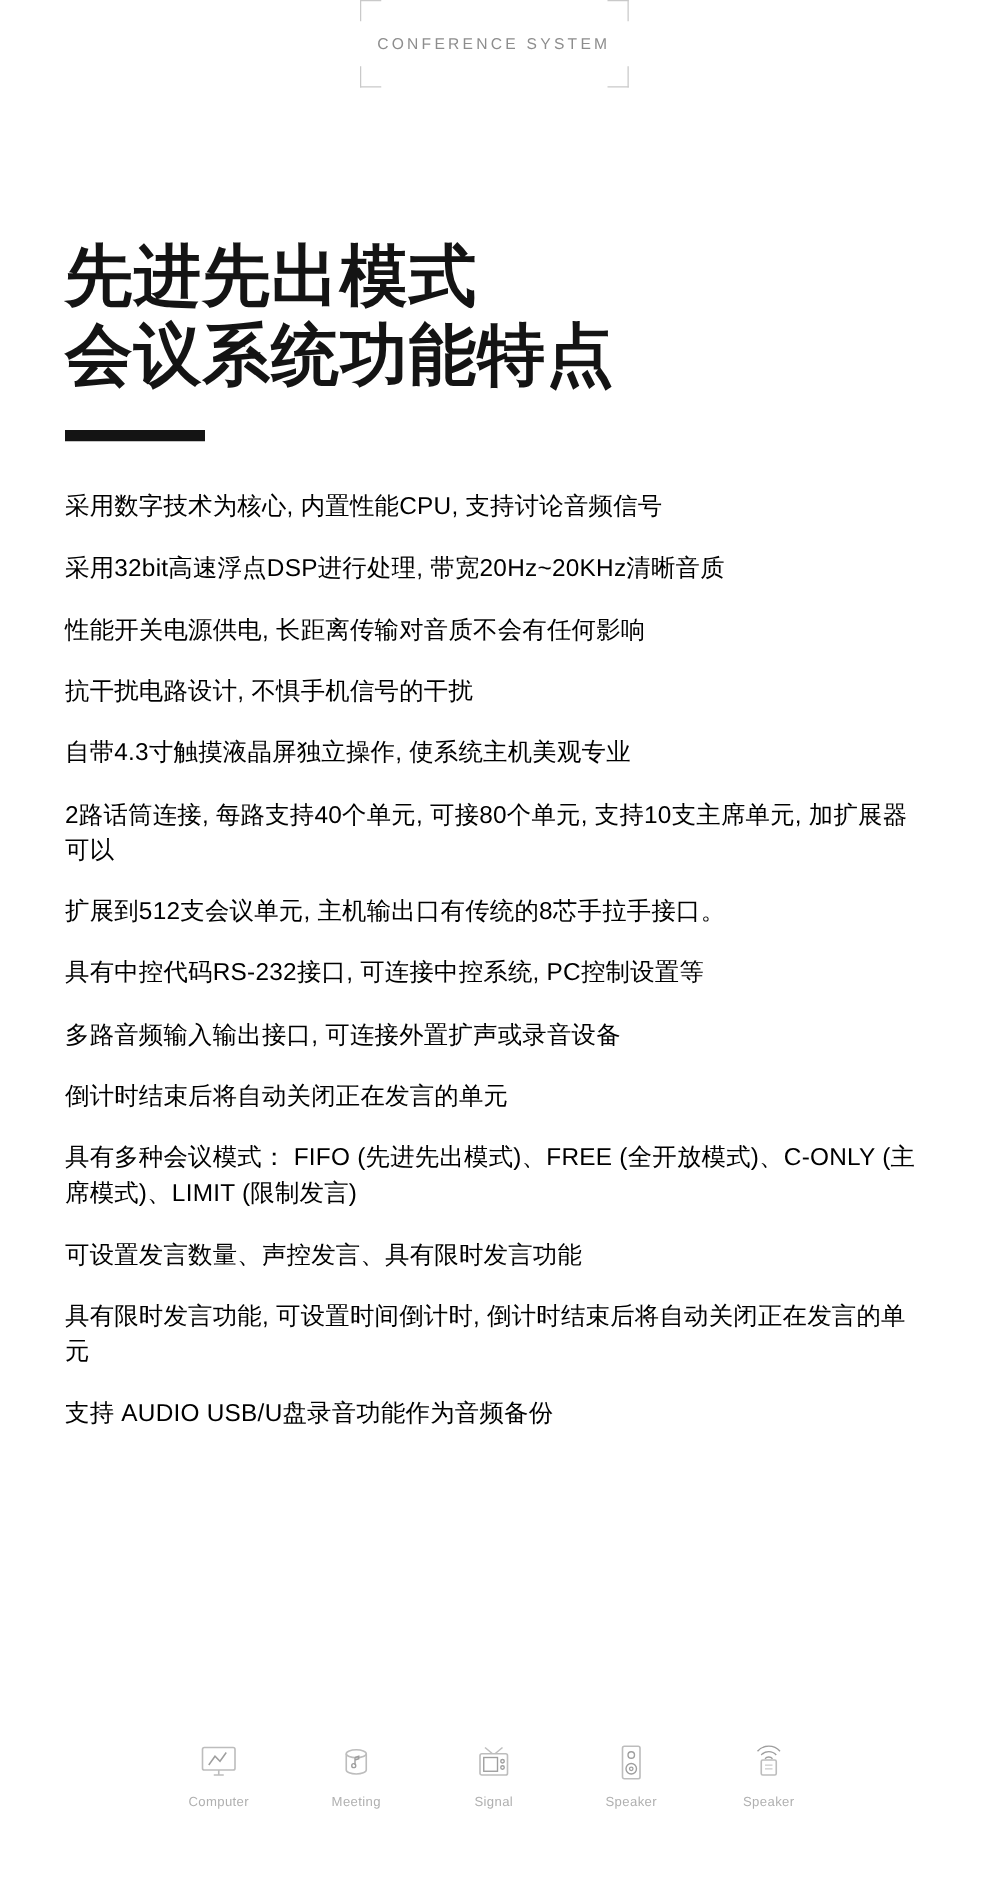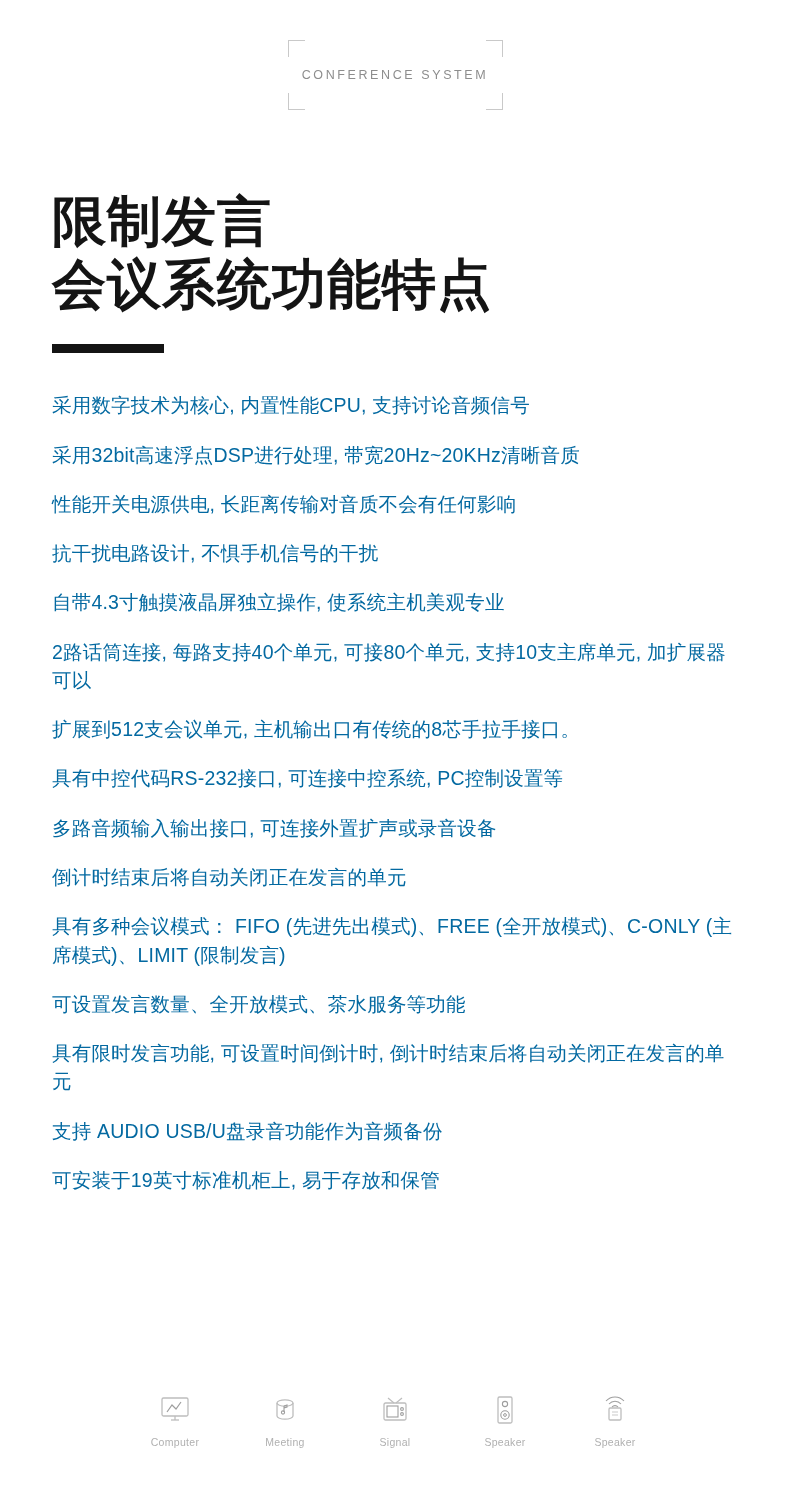--- a/index.html
+++ b/index.html
@@ -14,21 +14,21 @@
     color: #1a1a1a;
     overflow: hidden;
     position: relative;
   }
 
   
   .top-banner {
     position: relative;
     height: 150px;
     display: flex;
-    align-items: center;
+    align-items: flex-start;
     justify-content: center;
   }
   .banner-frame {
     position: relative;
     width: 215px;
     height: 70px;
     display: flex;
     align-items: center;
     justify-content: center;
   }
@@ -70,21 +70,21 @@
     margin-top: 28px;
   }
 
   
   .features {
     padding: 38px 52px 0 52px;
   }
   .feature-item {
     font-size: 19.5px;
     line-height: 1.45;
-    color: #0369a1;
+    color: #000000;
     margin-bottom: 21px;
     letter-spacing: 0.2px;
     max-width: 690px;
   }
 
   
   .footer {
     position: absolute;
     left: 0;
     right: 0;
@@ -120,41 +120,40 @@
   <div class="banner-frame">
     <span class="corner tl"></span>
     <span class="corner tr"></span>
     <span class="corner bl"></span>
     <span class="corner br"></span>
     <span class="banner-text">CONFERENCE SYSTEM</span>
   </div>
 </div>
 
 <div class="title-block">
-  <div class="title-line">限制发言</div>
+  <div class="title-line">先进先出模式</div>
   <div class="title-line">会议系统功能特点</div>
   <div class="title-rule"></div>
 </div>
 
 <div class="features">
   <div class="feature-item">采用数字技术为核心, 内置性能CPU, 支持讨论音频信号</div>
   <div class="feature-item">采用32bit高速浮点DSP进行处理, 带宽20Hz~20KHz清晰音质</div>
   <div class="feature-item">性能开关电源供电, 长距离传输对音质不会有任何影响</div>
   <div class="feature-item">抗干扰电路设计, 不惧手机信号的干扰</div>
   <div class="feature-item">自带4.3寸触摸液晶屏独立操作, 使系统主机美观专业</div>
   <div class="feature-item">2路话筒连接, 每路支持40个单元, 可接80个单元, 支持10支主席单元, 加扩展器可以</div>
   <div class="feature-item">扩展到512支会议单元, 主机输出口有传统的8芯手拉手接口。</div>
   <div class="feature-item">具有中控代码RS-232接口, 可连接中控系统, PC控制设置等</div>
   <div class="feature-item">多路音频输入输出接口, 可连接外置扩声或录音设备</div>
   <div class="feature-item">倒计时结束后将自动关闭正在发言的单元</div>
   <div class="feature-item">具有多种会议模式： FIFO (先进先出模式)、FREE (全开放模式)、C-ONLY (主席模式)、LIMIT (限制发言)</div>
-  <div class="feature-item">可设置发言数量、全开放模式、茶水服务等功能</div>
+  <div class="feature-item">可设置发言数量、声控发言、具有限时发言功能</div>
   <div class="feature-item">具有限时发言功能, 可设置时间倒计时, 倒计时结束后将自动关闭正在发言的单元</div>
   <div class="feature-item">支持 AUDIO USB/U盘录音功能作为音频备份</div>
-  <div class="feature-item">可安装于19英寸标准机柜上, 易于存放和保管</div>
 </div>
 
 <div class="footer">
 
   <div class="footer-item">
     <div class="footer-icon">
       <svg width="30" height="28" viewBox="0 0 30 28">
         <rect x="2" y="2" width="26" height="18" rx="1.5" fill="none" stroke="#bdbdbd" stroke-width="1.3"></rect>
         <polyline points="7,16 12,9 16,13 21,6" fill="none" stroke="#9e9e9e" stroke-width="1.2"></polyline>
         <line x1="11" y1="24" x2="19" y2="24" stroke="#bdbdbd" stroke-width="1.3"></line>

